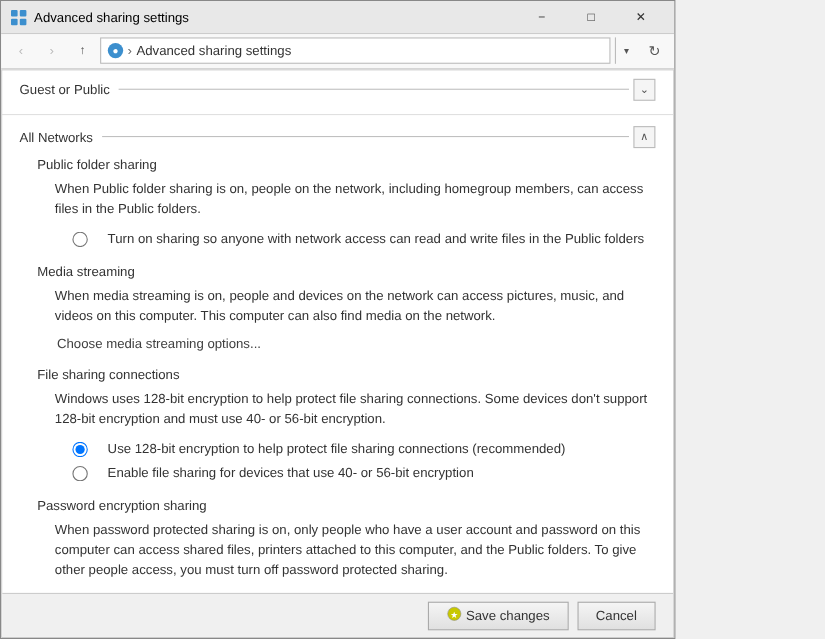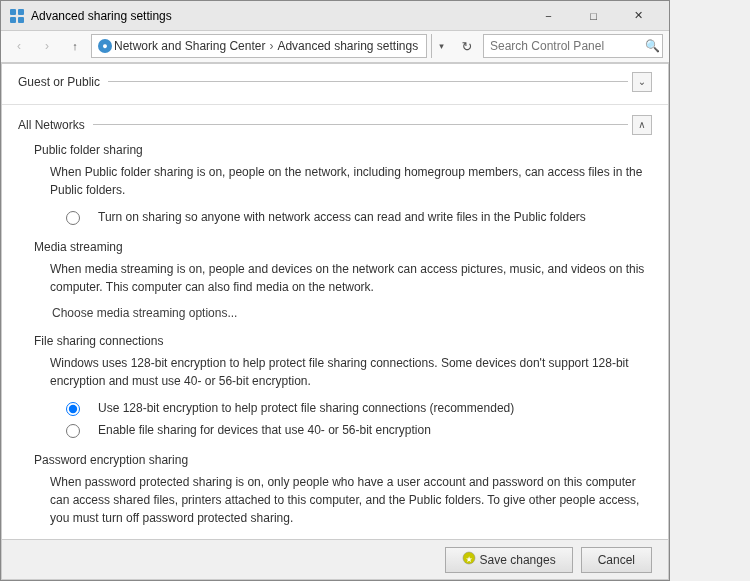--- a/index.html
+++ b/index.html
@@ -327,21 +327,21 @@
       background: #c0c0c0;
       border: 1px solid #aaa;
     }
     .content-area::-webkit-scrollbar-button {
       background: #e0e0e0;
       border: 1px solid #bbb;
       height: 15px;
     }
 
     .window-wrapper {
-      width: 670px;
+      width: 614px;
       height: 581px;
       border: 1px solid #888;
       display: flex;
       flex-direction: column;
       overflow: hidden;
     }
   </style>
 </head>
 <body>
 
@@ -363,31 +363,26 @@
       <button class="title-btn close">✕</button>
     </div>
   </div>
 
   <div class="address-bar">
     <button class="nav-btn disabled">‹</button>
     <button class="nav-btn disabled">›</button>
     <button class="up-btn">↑</button>
     <div class="breadcrumb-bar">
       <div class="breadcrumb-icon">●</div>
-      <span class="breadcrumb-text">Network and Sharing Center</span>
 
       <span class="breadcrumb-sep"> › </span>
       <span class="breadcrumb-text">Advanced sharing settings</span>
     </div>
     <button class="dropdown-btn">▾</button>
     <button class="refresh-btn">↻</button>
-    <div class="search-box">
-      <input class="search-input" type="text" placeholder="Search Control Panel" style="">
-      <span class="search-icon-btn">🔍</span>
-    </div>
   </div>
 
   <div class="main-window">
     <div class="content-area">
 
       <div class="clipped-section">
         <div class="section-header">
           <span class="section-title">Guest or Public</span>
           <div class="section-line"></div>
           <div class="collapse-btn">⌄</div>

